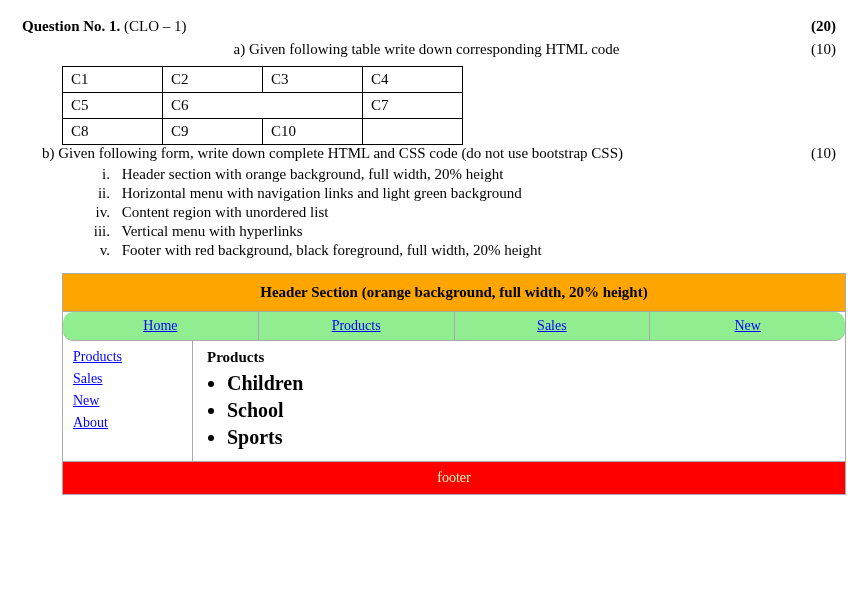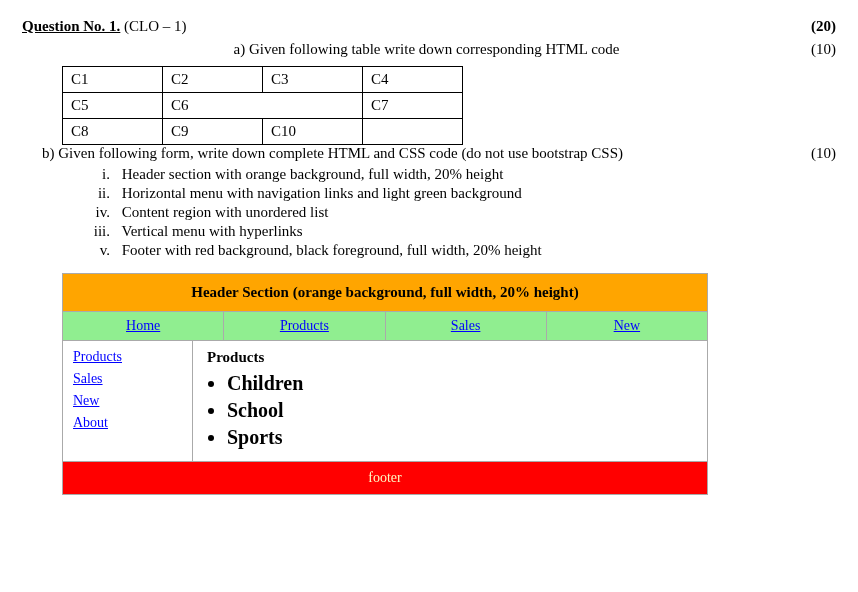--- a/index.html
+++ b/index.html
@@ -14,21 +14,20 @@
     }
 
     
     .question-header {
       display: flex;
       justify-content: space-between;
       margin-bottom: 6px;
     }
     .question-title {
       font-weight: bold;
-      text-decoration: underline;
       margin-top: 12px;
     }
     .marks { font-weight: bold; }
 
     
     .part-a {
       display: flex;
       justify-content: space-between;
       margin-bottom: 8px;
       padding-left: 20px;
@@ -70,37 +69,38 @@
       width: 28px;
       text-align: right;
       margin-right: 8px;
     }
 
     
     .demo-container {
       border: 1px solid #aaa;
       margin-left: 40px;
       margin-top: 14px;
-      width: 646px;
+      width: 784px;
     }
 
     .demo-header {
       background: orange;
       text-align: center;
       padding: 10px;
       font-weight: bold;
       width: 100%;
       color: #000;
       border-bottom: 1px solid #aaa;
     }
 
     .demo-nav {
       background: #90ee90;
       display: flex;
       border-bottom: 1px solid #aaa;
+      border-radius: 10px;
     }
     .demo-nav a {
       flex: 1;
       text-align: center;
       text-decoration: underline;
       color: blue;
       padding: 6px 4px;
       border-right: 1px solid #aaa;
       font-size: 14px;
     }

